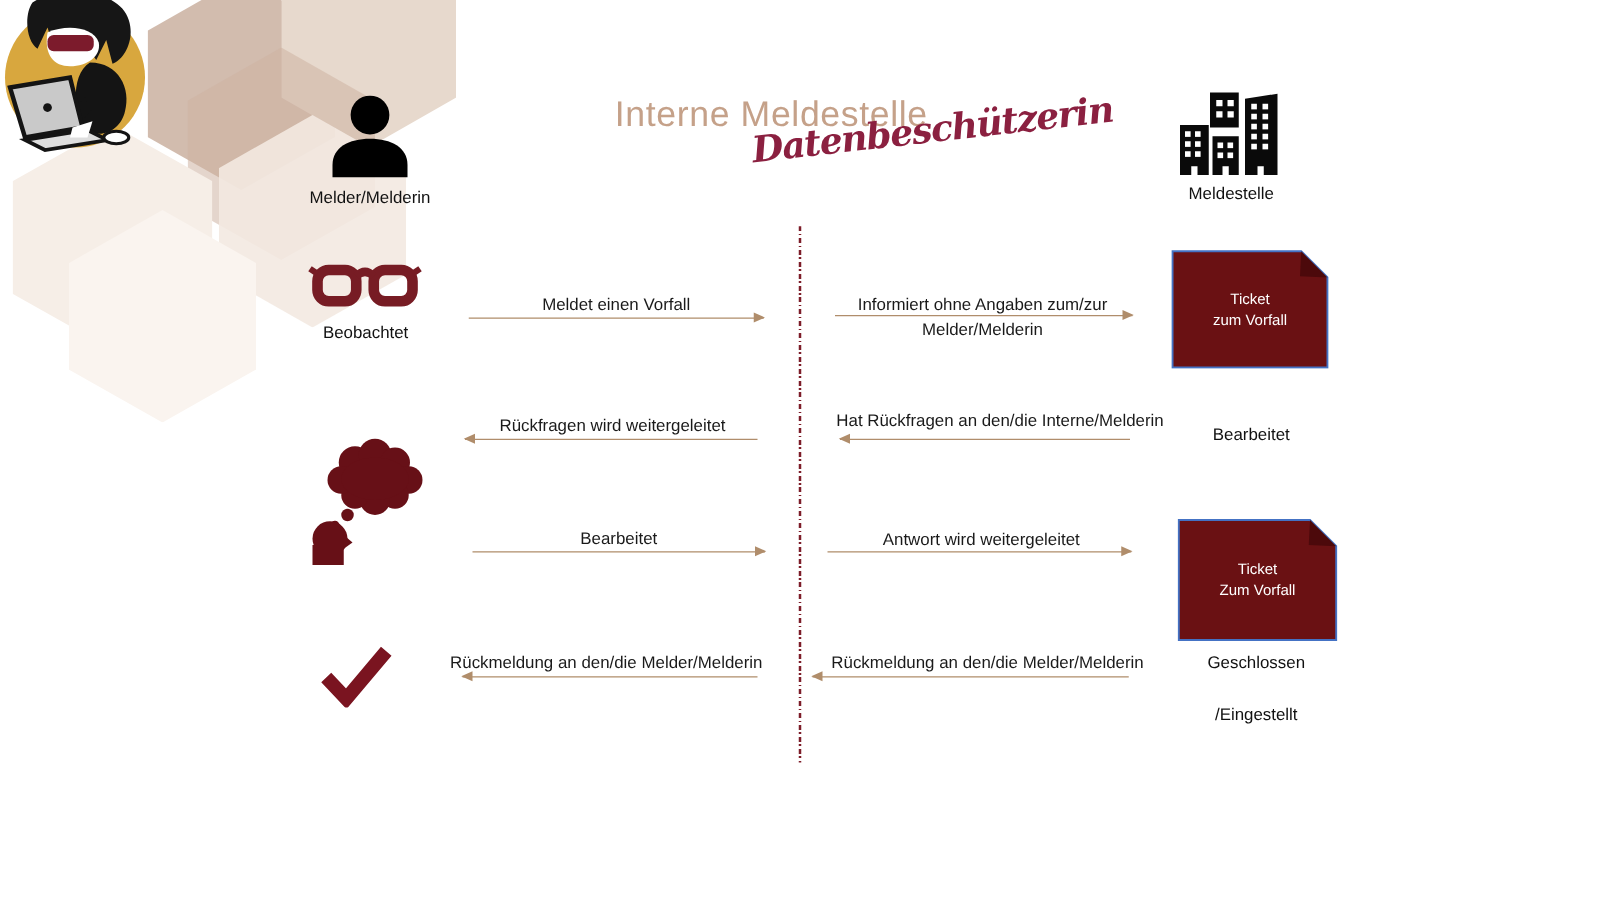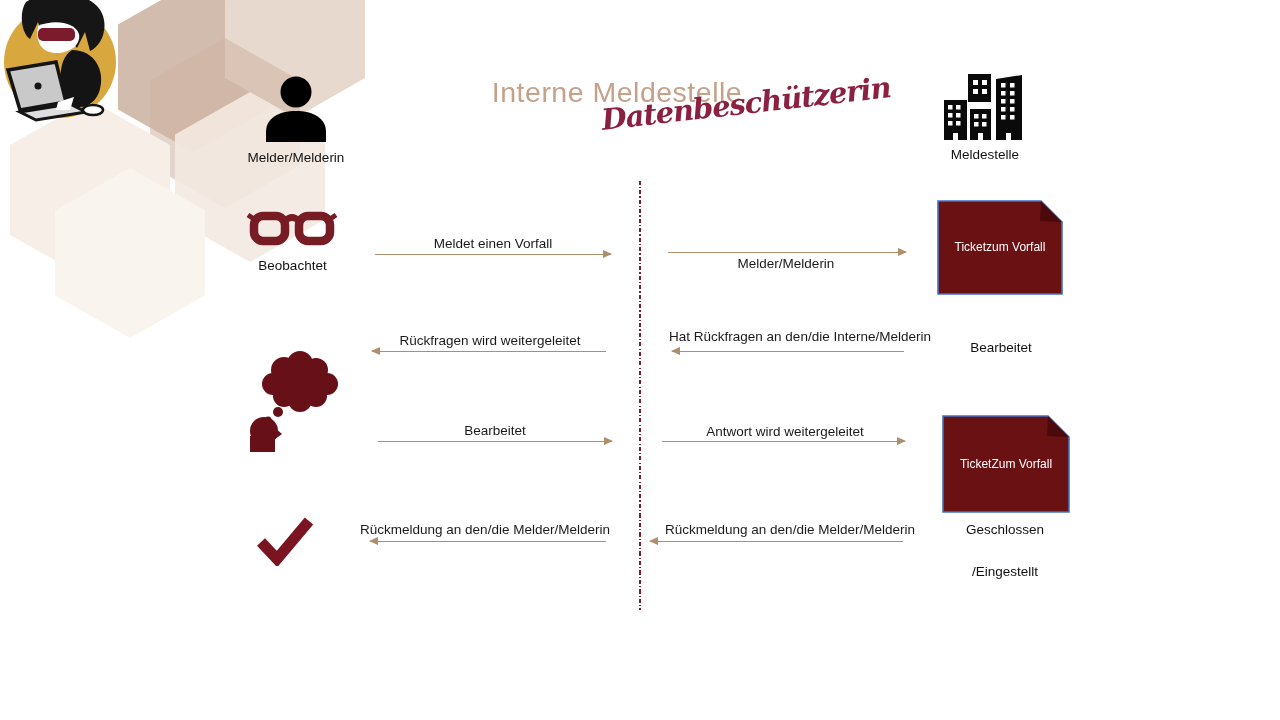--- a/index.html
+++ b/index.html
@@ -13,21 +13,21 @@
   .arrow .line{position:absolute;left:0;right:0;top:4px;height:1.4px;background:#b08d6b;}
   .arrow .head-right{position:absolute;right:-1px;top:0;width:0;height:0;
       border-top:4.5px solid transparent;border-bottom:4.5px solid transparent;border-left:9px solid #b08d6b;}
   .arrow .head-left{position:absolute;left:-1px;top:0;width:0;height:0;
       border-top:4.5px solid transparent;border-bottom:4.5px solid transparent;border-right:9px solid #b08d6b;}
   .divider{position:absolute;left:639px;top:181px;width:1.6px;height:429px;
       background:repeating-linear-gradient(to bottom,#7d1d29 0px,#7d1d29 4px,transparent 4px,transparent 6px,
                  #7d1d29 6px,#7d1d29 7.2px,transparent 7.2px,transparent 9.5px);}
   .ticket{position:absolute;}
   .ticket svg{position:absolute;left:0;top:0;}
-  .ticket .ticket-text{position:absolute;left:0;top:0;right:0;bottom:0;display:flex;flex-direction:row;
+  .ticket .ticket-text{position:absolute;left:0;top:0;right:0;bottom:0;display:flex;flex-direction:column;
       align-items:center;justify-content:center;color:#ffffff;font-size:12px;line-height:17px;text-align:center;}
   #page-title{position:absolute;left:447px;top:76px;width:340px;text-align:center;
       font-size:28.5px;letter-spacing:.5px;color:#c5a189;}
   #brand-script{position:absolute;left:601px;top:92px;width:195px;text-align:center;
       font-family:"DejaVu Serif",serif;font-style:italic;font-weight:bold;font-size:29px;
       color:#8b2040;transform:rotate(-6.5deg);letter-spacing:-1px;}
 </style>
 </head>
 <body>
 
@@ -114,20 +114,21 @@
     </g>
   </svg>
   <div class="actor-label" style="left:240px;top:258px;width:105px;">Beobachtet</div>
 
   <div class="msg-text" style="left:375px;top:235px;width:236px;">Meldet einen Vorfall</div>
   <div class="arrow" style="left:375px;top:250px;width:236px;">
     <div class="line"></div>
       <div class="head-right"></div>
   </div>
 
+  <div class="msg-text" style="left:660px;top:235px;width:252px;">Informiert ohne Angaben zum/zur</div>
   <div class="arrow" style="left:668px;top:248px;width:238px;">
     <div class="line"></div>
       <div class="head-right"></div>
   </div>
   <div class="msg-text" style="left:660px;top:255px;width:252px;">Melder/Melderin</div>
 
   <div class="ticket" style="left:937px;top:200px;width:126px;height:95px;">
     <svg width="126" height="95" viewBox="0 0 126 95">
       <polygon points="1,1 104,1 125,22 125,94 1,94" fill="#6a1113" stroke="#4472c4" stroke-width="1.6"></polygon>
       <polygon points="104,1 125,22 103,21" fill="#4c090b"></polygon>

